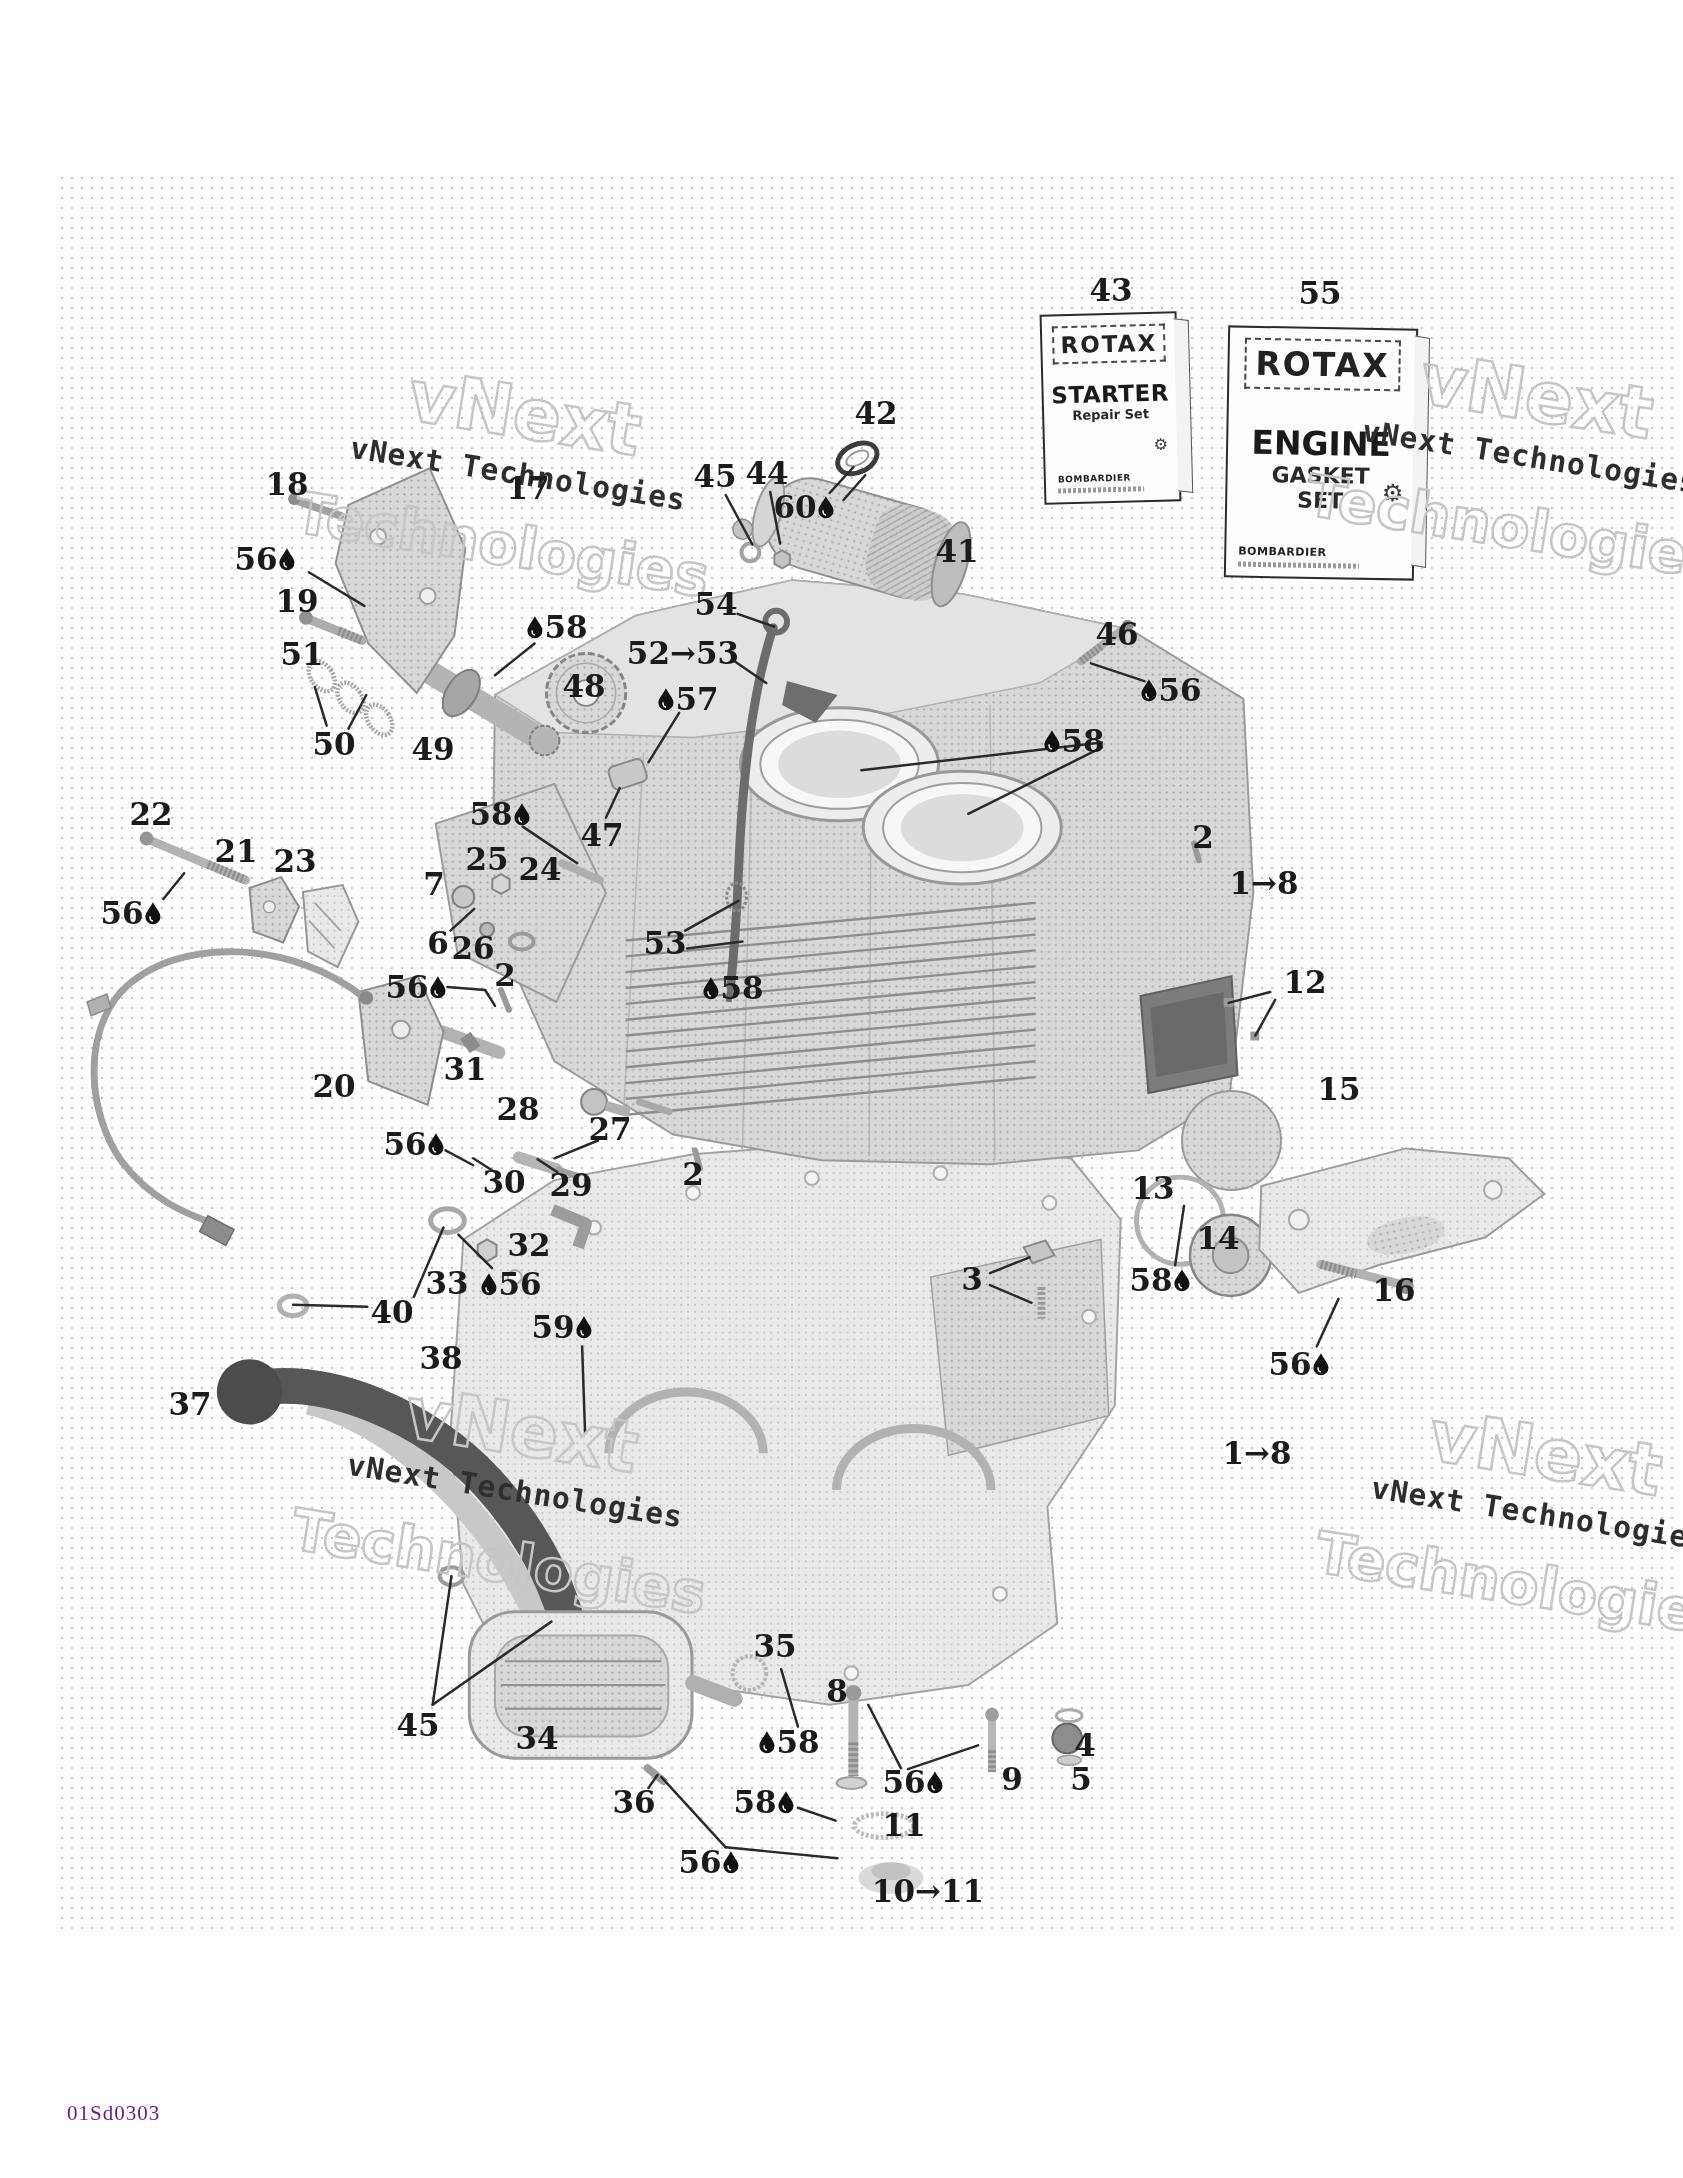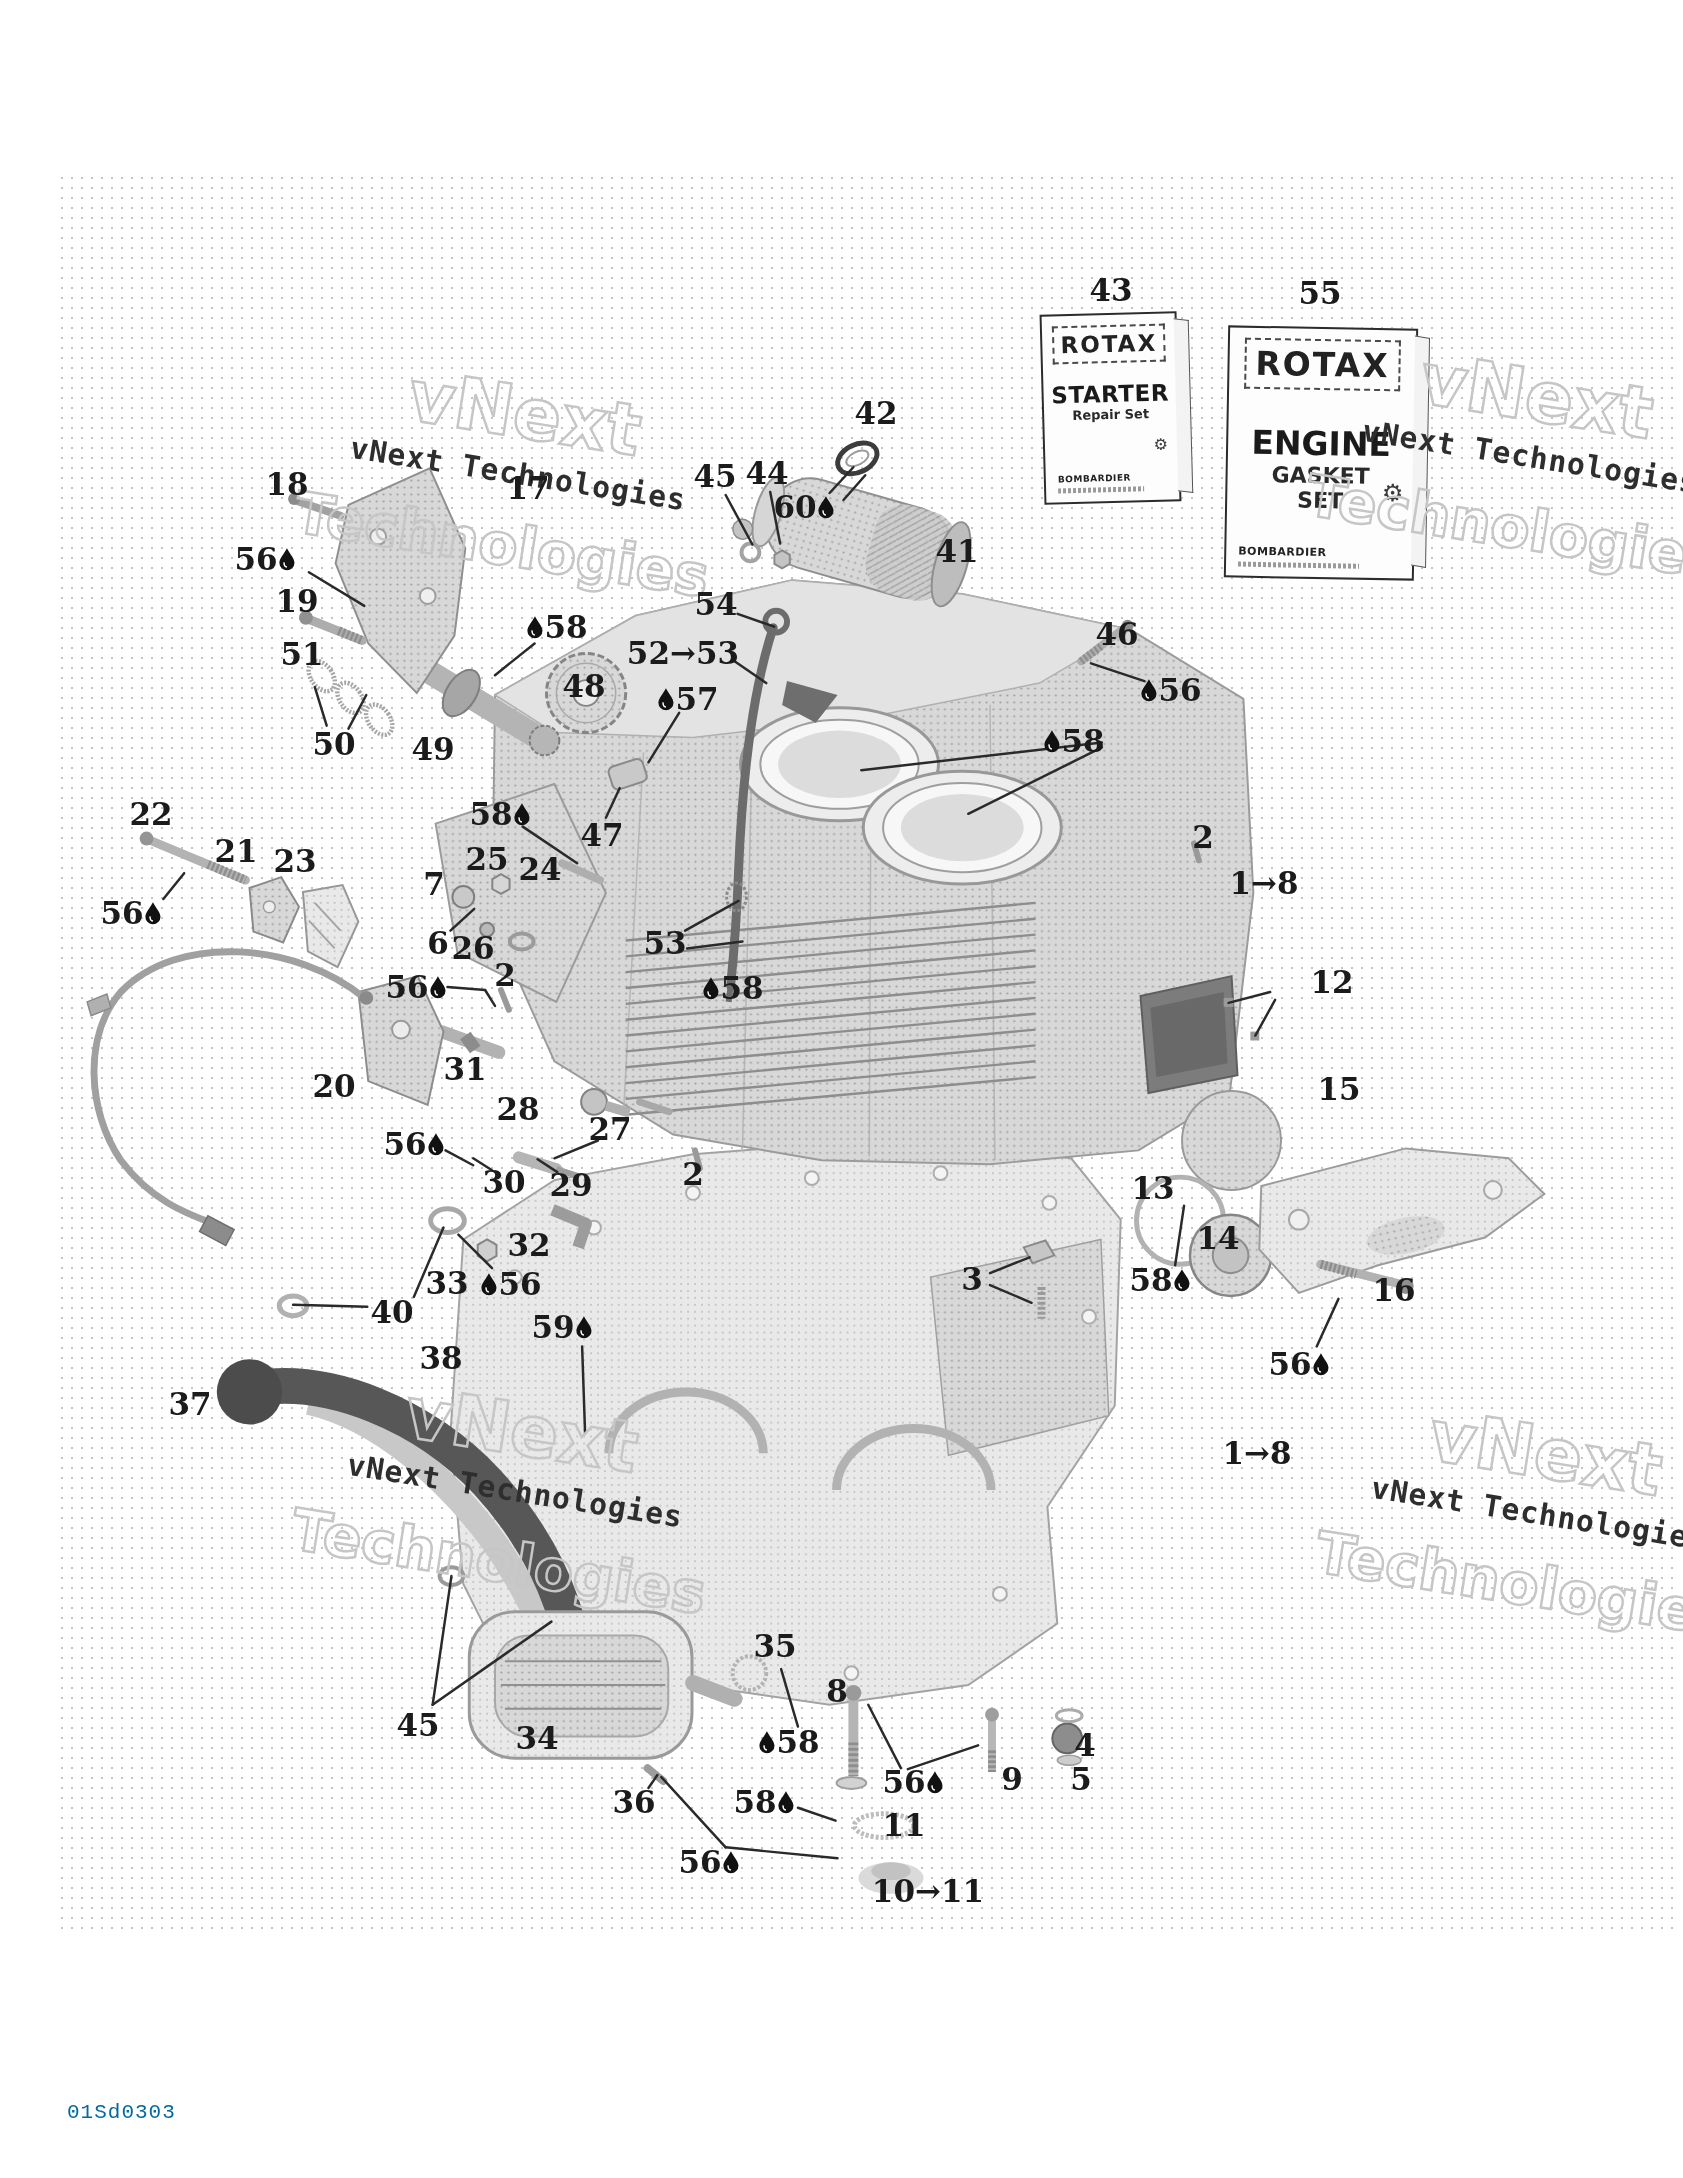--- a/index.html
+++ b/index.html
@@ -41,22 +41,22 @@
   .kit-small .kit-footer{font-size:9px;letter-spacing:0.5px;}
   .kit-large .kit-footer{font-size:11px;letter-spacing:0.5px;}
   .kit-smallprint{position:absolute;left:12px;bottom:9px;width:65%;height:5px;
               background:repeating-linear-gradient(90deg,#9a9a9a 0 3px,rgba(255,255,255,0) 3px 5px);}
   
   .callout{position:absolute;transform:translate(-50%,-50%);z-index:40;white-space:nowrap;
            display:flex;align-items:center;gap:1px;
            font-family:"DejaVu Serif",serif;font-weight:bold;font-size:31px;color:#1b1b1b;}
   .drop-icon{display:inline-block;width:17px;height:24px;}
   
-  #part-code{position:absolute;left:67px;top:2101px;z-index:40;font-family:Liberation Mono, monospace;
-             font-size:21px;color:#0369a1;letter-spacing:1px;}
+  #part-code{position:absolute;left:67px;top:2101px;z-index:40;font-family:Liberation Serif, serif;
+             font-size:21px;color:#701a75;letter-spacing:1px;}
 </style>
 </head>
 <body>
 
 <div id="page">
   <div id="dots"></div>
 
   <svg id="art" width="1683" height="2178" viewBox="0 0 1700 2200">
     <defs>
       <pattern id="ht1" width="7" height="7" patternUnits="userSpaceOnUse">
@@ -652,21 +652,21 @@
       <div class="callout" style="left: 1394px; top: 1290px;">
         <span>16</span>
       </div>
       <div class="callout" style="left: 1299px; top: 1364px;">
         <span>56</span>
         <svg class="drop-icon" viewBox="0 0 18 25">
           <path d="M9 1 C12 7 17 11.5 17 16.5 A8 8 0 1 1 1 16.5 C1 11.5 6 7 9 1 Z" fill="#111111"></path>
           <path d="M6 16 a3.5 4.5 0 0 0 3 5" fill="none" stroke="#ffffff" stroke-width="1.6"></path>
         </svg>
       </div>
-      <div class="callout" style="left: 1332px; top: 982px;">
+      <div class="callout" style="left: 1305px; top: 982px;">
         <span>12</span>
       </div>
       <div class="callout" style="left: 1339px; top: 1089px;">
         <span>15</span>
       </div>
       <div class="callout" style="left: 1203px; top: 837px;">
         <span>2</span>
       </div>
       <div class="callout" style="left: 1264px; top: 883px;">
         <span>1→8</span>

